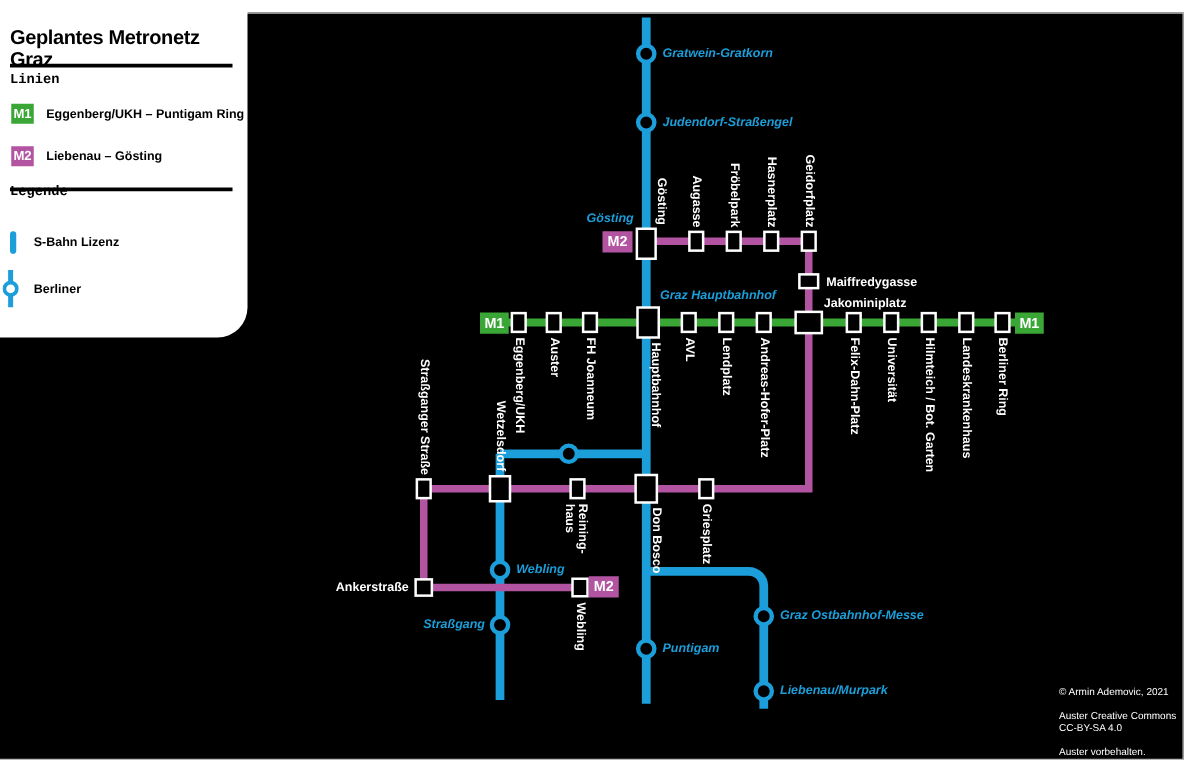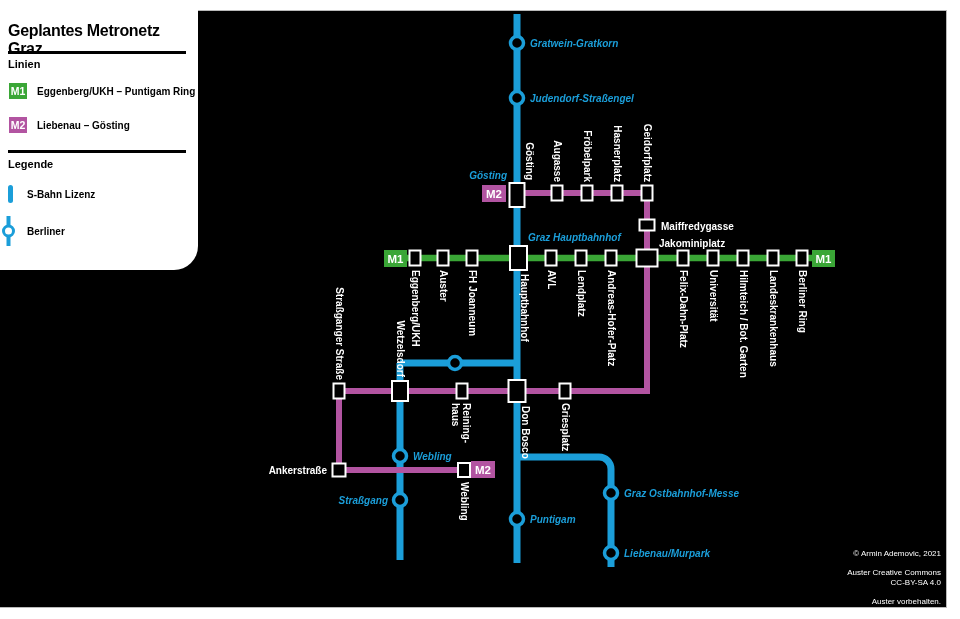--- a/index.html
+++ b/index.html
@@ -7,28 +7,28 @@
          font-family:"Liberation Sans",sans-serif;}
   #map-bg{position:absolute;left:0;top:10px;width:946px;height:596px;background:#000;
           border:1px solid #b9b9b9;border-left:none;}
   #net-svg{position:absolute;left:0;top:0;width:960px;height:619px;}
   
   #legend{position:absolute;left:0;top:0;width:198px;height:270px;background:#fff;
           border-bottom-right-radius:24px;}
   #legend .title{position:absolute;left:8px;top:22px;width:186px;font-size:16px;
           font-weight:bold;letter-spacing:-0.3px;color:#000;}
   .rule{position:absolute;left:8px;width:178px;height:3px;background:#000;}
-  .lg-head{position:absolute;left:8px;font-size:11px;font-weight:bold;color:#000;}
+  .lg-head{position:absolute;left:8px;font-size:11px;font-weight:bold;color:#000;font-family:Liberation Mono, monospace;}
   .lg-badge{position:absolute;left:9px;width:18px;height:16px;color:#fff;font-size:10.5px;
           font-weight:bold;display:flex;align-items:center;justify-content:center;}
   .lg-text{position:absolute;left:37px;font-size:10px;font-weight:bold;color:#000;}
   #lg-sbar{position:absolute;left:8px;top:185px;width:5px;height:18px;border-radius:3px;}
   #lg-bhf{position:absolute;left:2px;top:216px;}
   
-  #credits{position:absolute;right:19px;top:549px;text-align:right;color:#fff;
+  #credits{position:absolute;right:19px;top:549px;color:#fff;
            font-size:8px;line-height:10px;}
   #credits .gap{height:9px;}
   
   text{font-family:"Liberation Sans",sans-serif;}
   .st-lbl{fill:#fff;font-size:10px;font-weight:bold;}
   .sb-lbl{font-size:10px;font-weight:bold;font-style:italic;}
   .bdg-t{fill:#fff;font-size:11.5px;font-weight:bold;}
 </style>
 </head>
 <body>
@@ -152,21 +152,21 @@
     <div class="rule" style="top:51px"></div>
     <div class="lg-head" style="top:58px">Linien</div>
 
     <div class="lg-badge" style="top:83px;background:#3aa636">M1</div>
     <div class="lg-text" style="top:86px">Eggenberg/UKH – Puntigam Ring</div>
 
     <div class="lg-badge" style="top:117px;background:#b254a1">M2</div>
     <div class="lg-text" style="top:120px">Liebenau – Gösting</div>
 
     <div class="rule" style="top:150px"></div>
-    <div class="lg-head" style="top:158px">Legende</div>
+    <div class="lg-head" style="top:148px">Legende</div>
 
     <div id="lg-sbar" style="background:#1b9ed9"></div>
     <div class="lg-text" style="left:27px;top:189px">S-Bahn Lizenz</div>
 
     <svg id="lg-bhf" width="13" height="30" viewBox="0 0 13 30">
       <line x1="6.5" y1="0" x2="6.5" y2="30" stroke="#1b9ed9" stroke-width="4"></line>
       <circle cx="6.5" cy="15" r="5" fill="#fff" stroke="#1b9ed9" stroke-width="3"></circle>
     </svg>
     <div class="lg-text" style="left:27px;top:226px">Berliner</div>
   </div>

